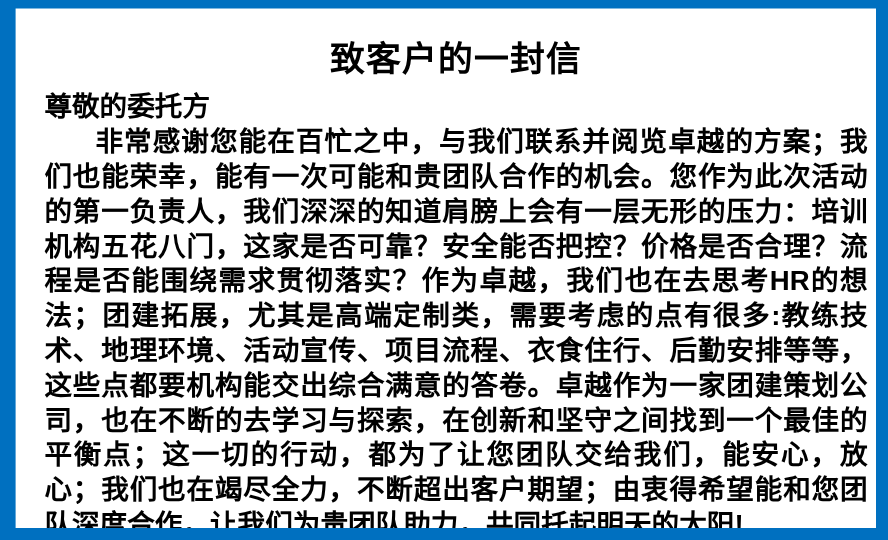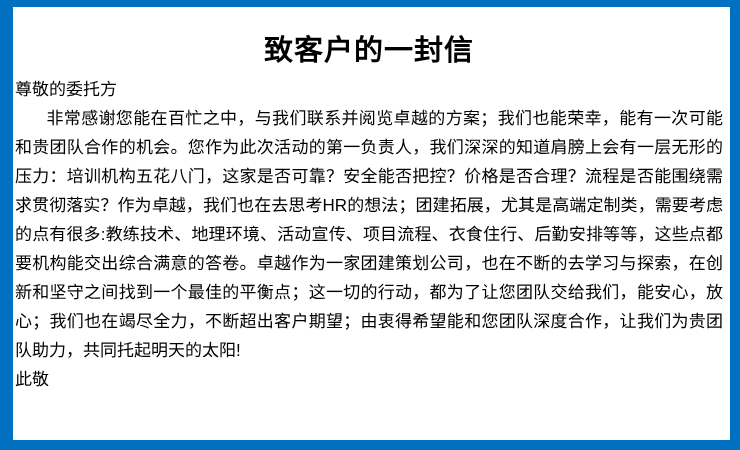--- a/index.html
+++ b/index.html
@@ -18,34 +18,35 @@
   .page {
     width: 740px;
     height: 450px;
     background: var(--bg-color);
     border-style: solid;
     border-color: var(--border-color);
     border-width: 7px 10px 10px 13px;
     overflow: hidden;
   }
   .content {
-    padding: 22px 7px 0 2px;
+    padding: 22px 7px 0 24px;
     height: 100%;
   }
   .letter-title {
     font-size: 29px;
     font-weight: 700;
     text-align: center;
     line-height: 42px;
     letter-spacing: 1px;
     margin-bottom: 4px;
   }
   .letter-line, .letter-body {
-    font-size: 17px;
+    font-size: 23px;
     line-height: 29px;
+    font-weight: bold;
   }
   .salutation {
     text-indent: 0;
   }
   .greeting {
     text-indent: 1.85em;
   }
   .letter-body {
     text-indent: 1.85em;
     text-align: justify;

